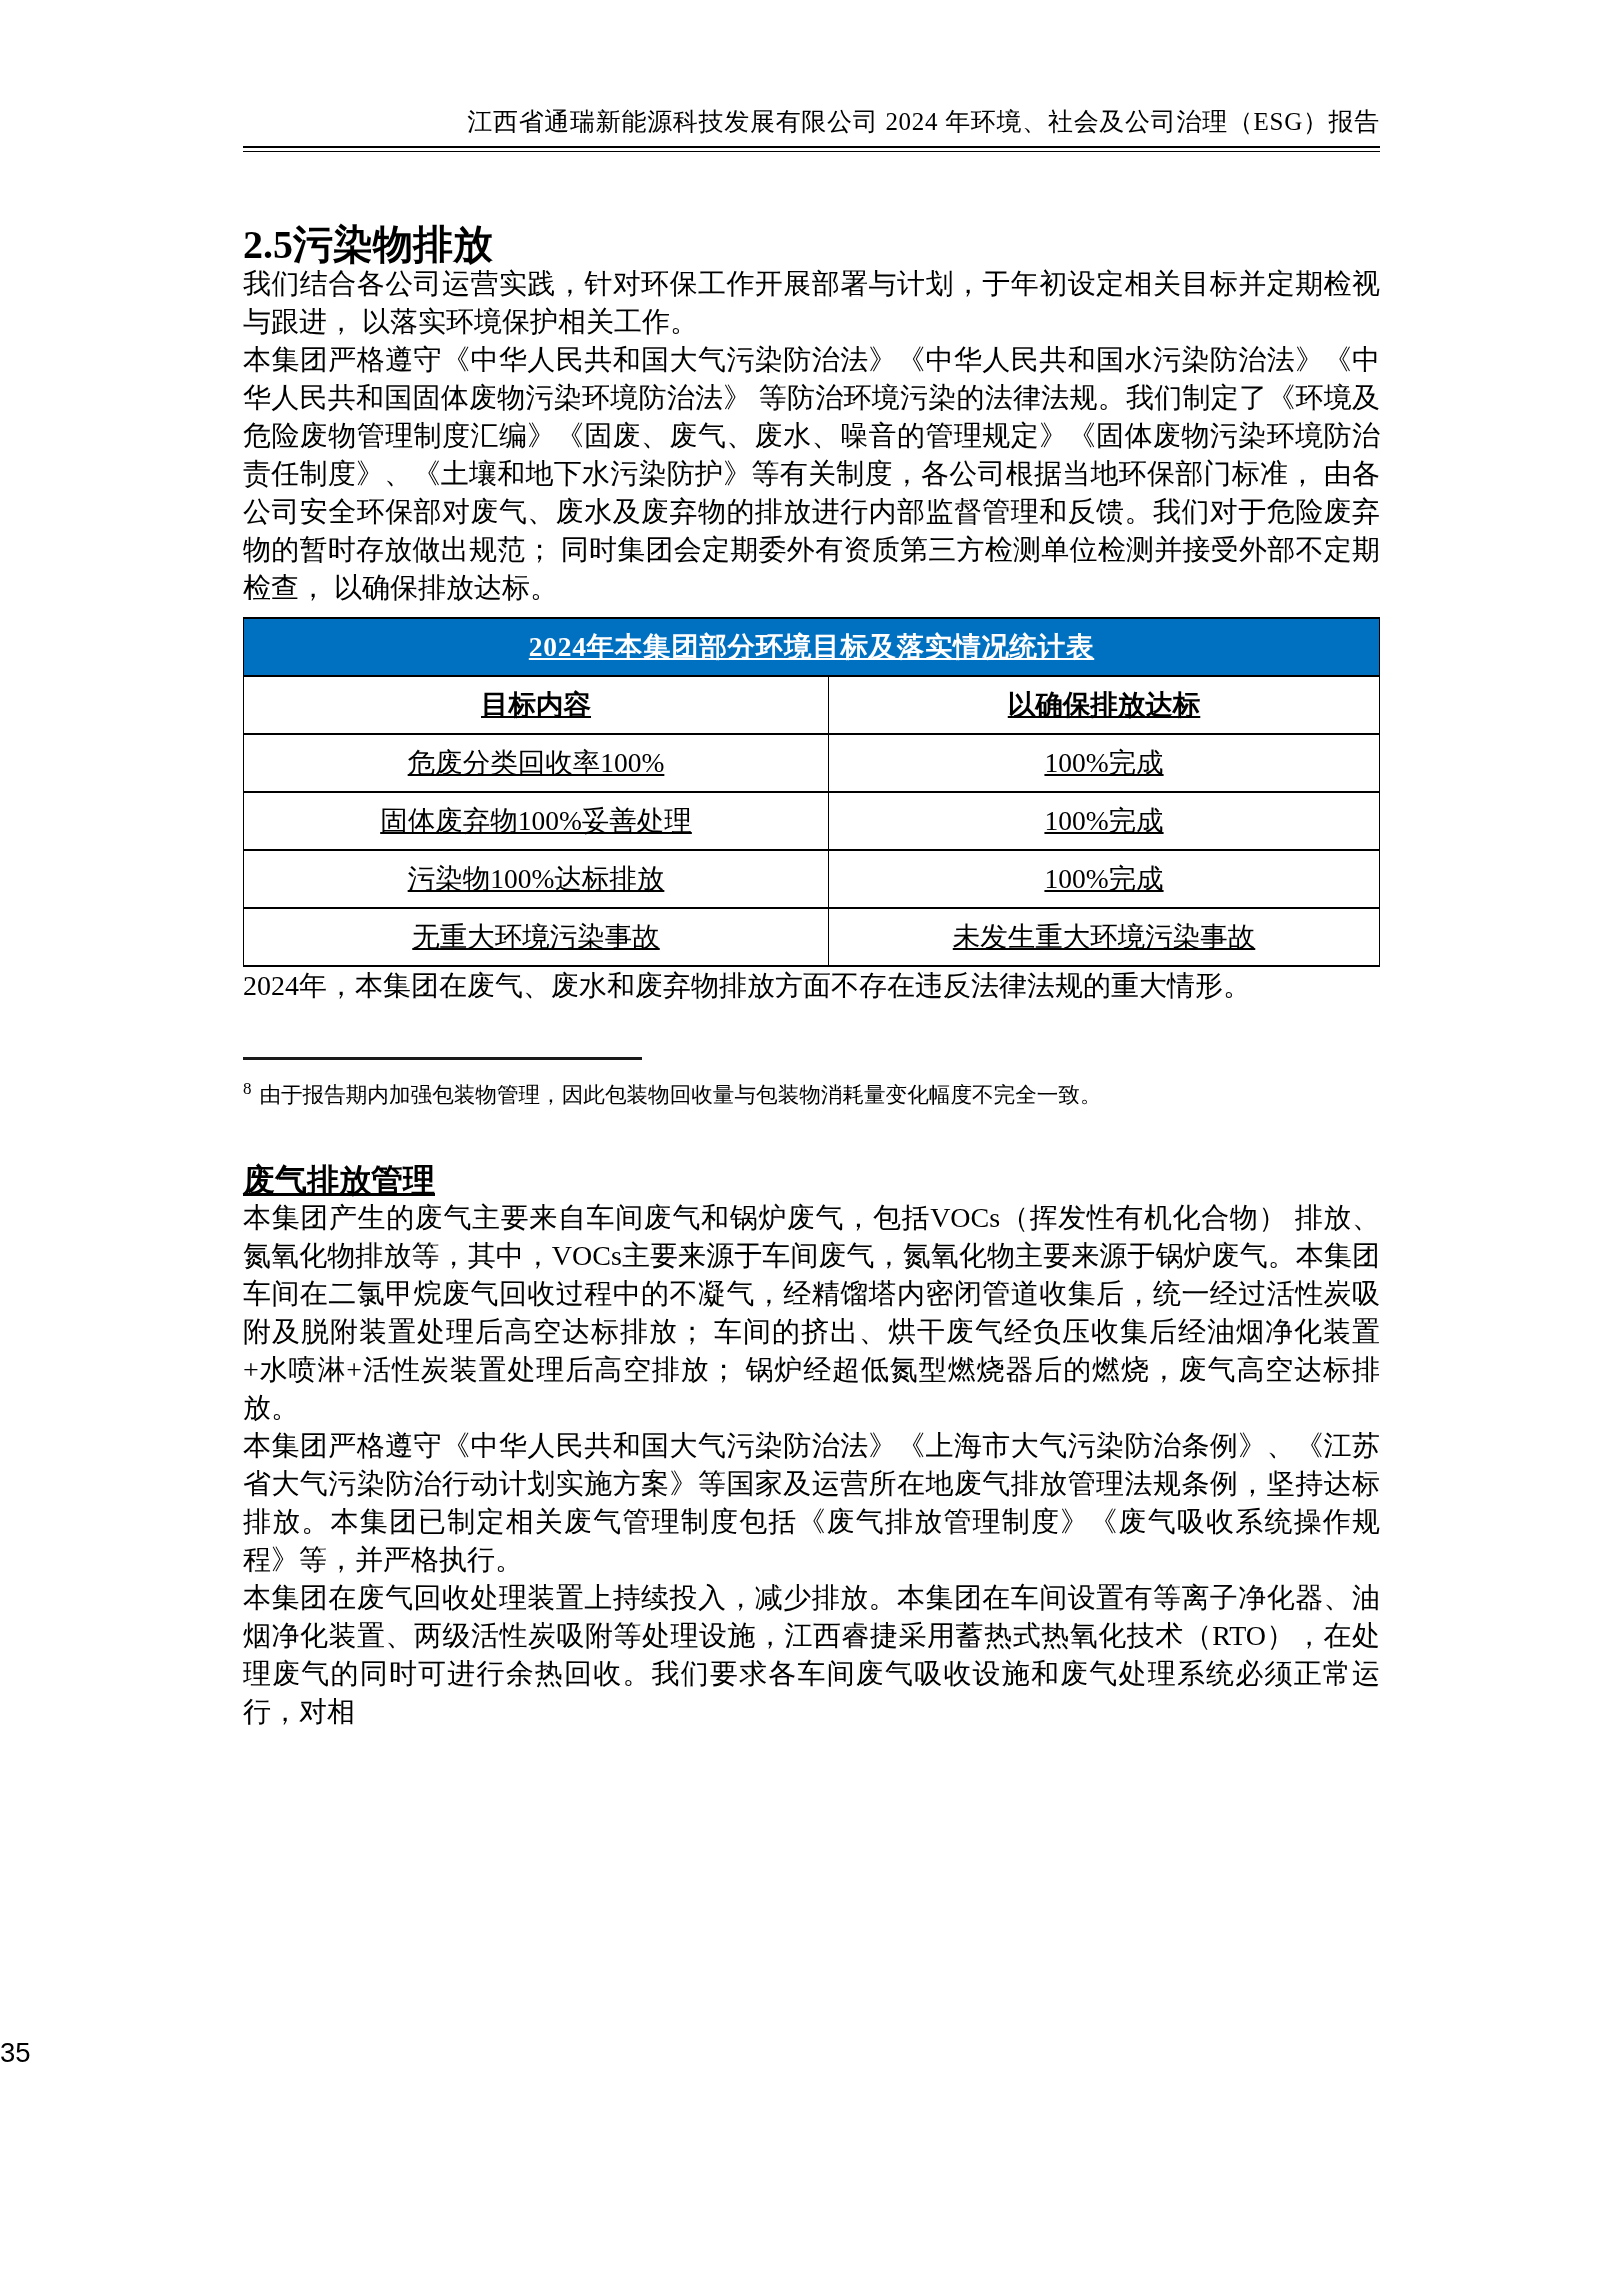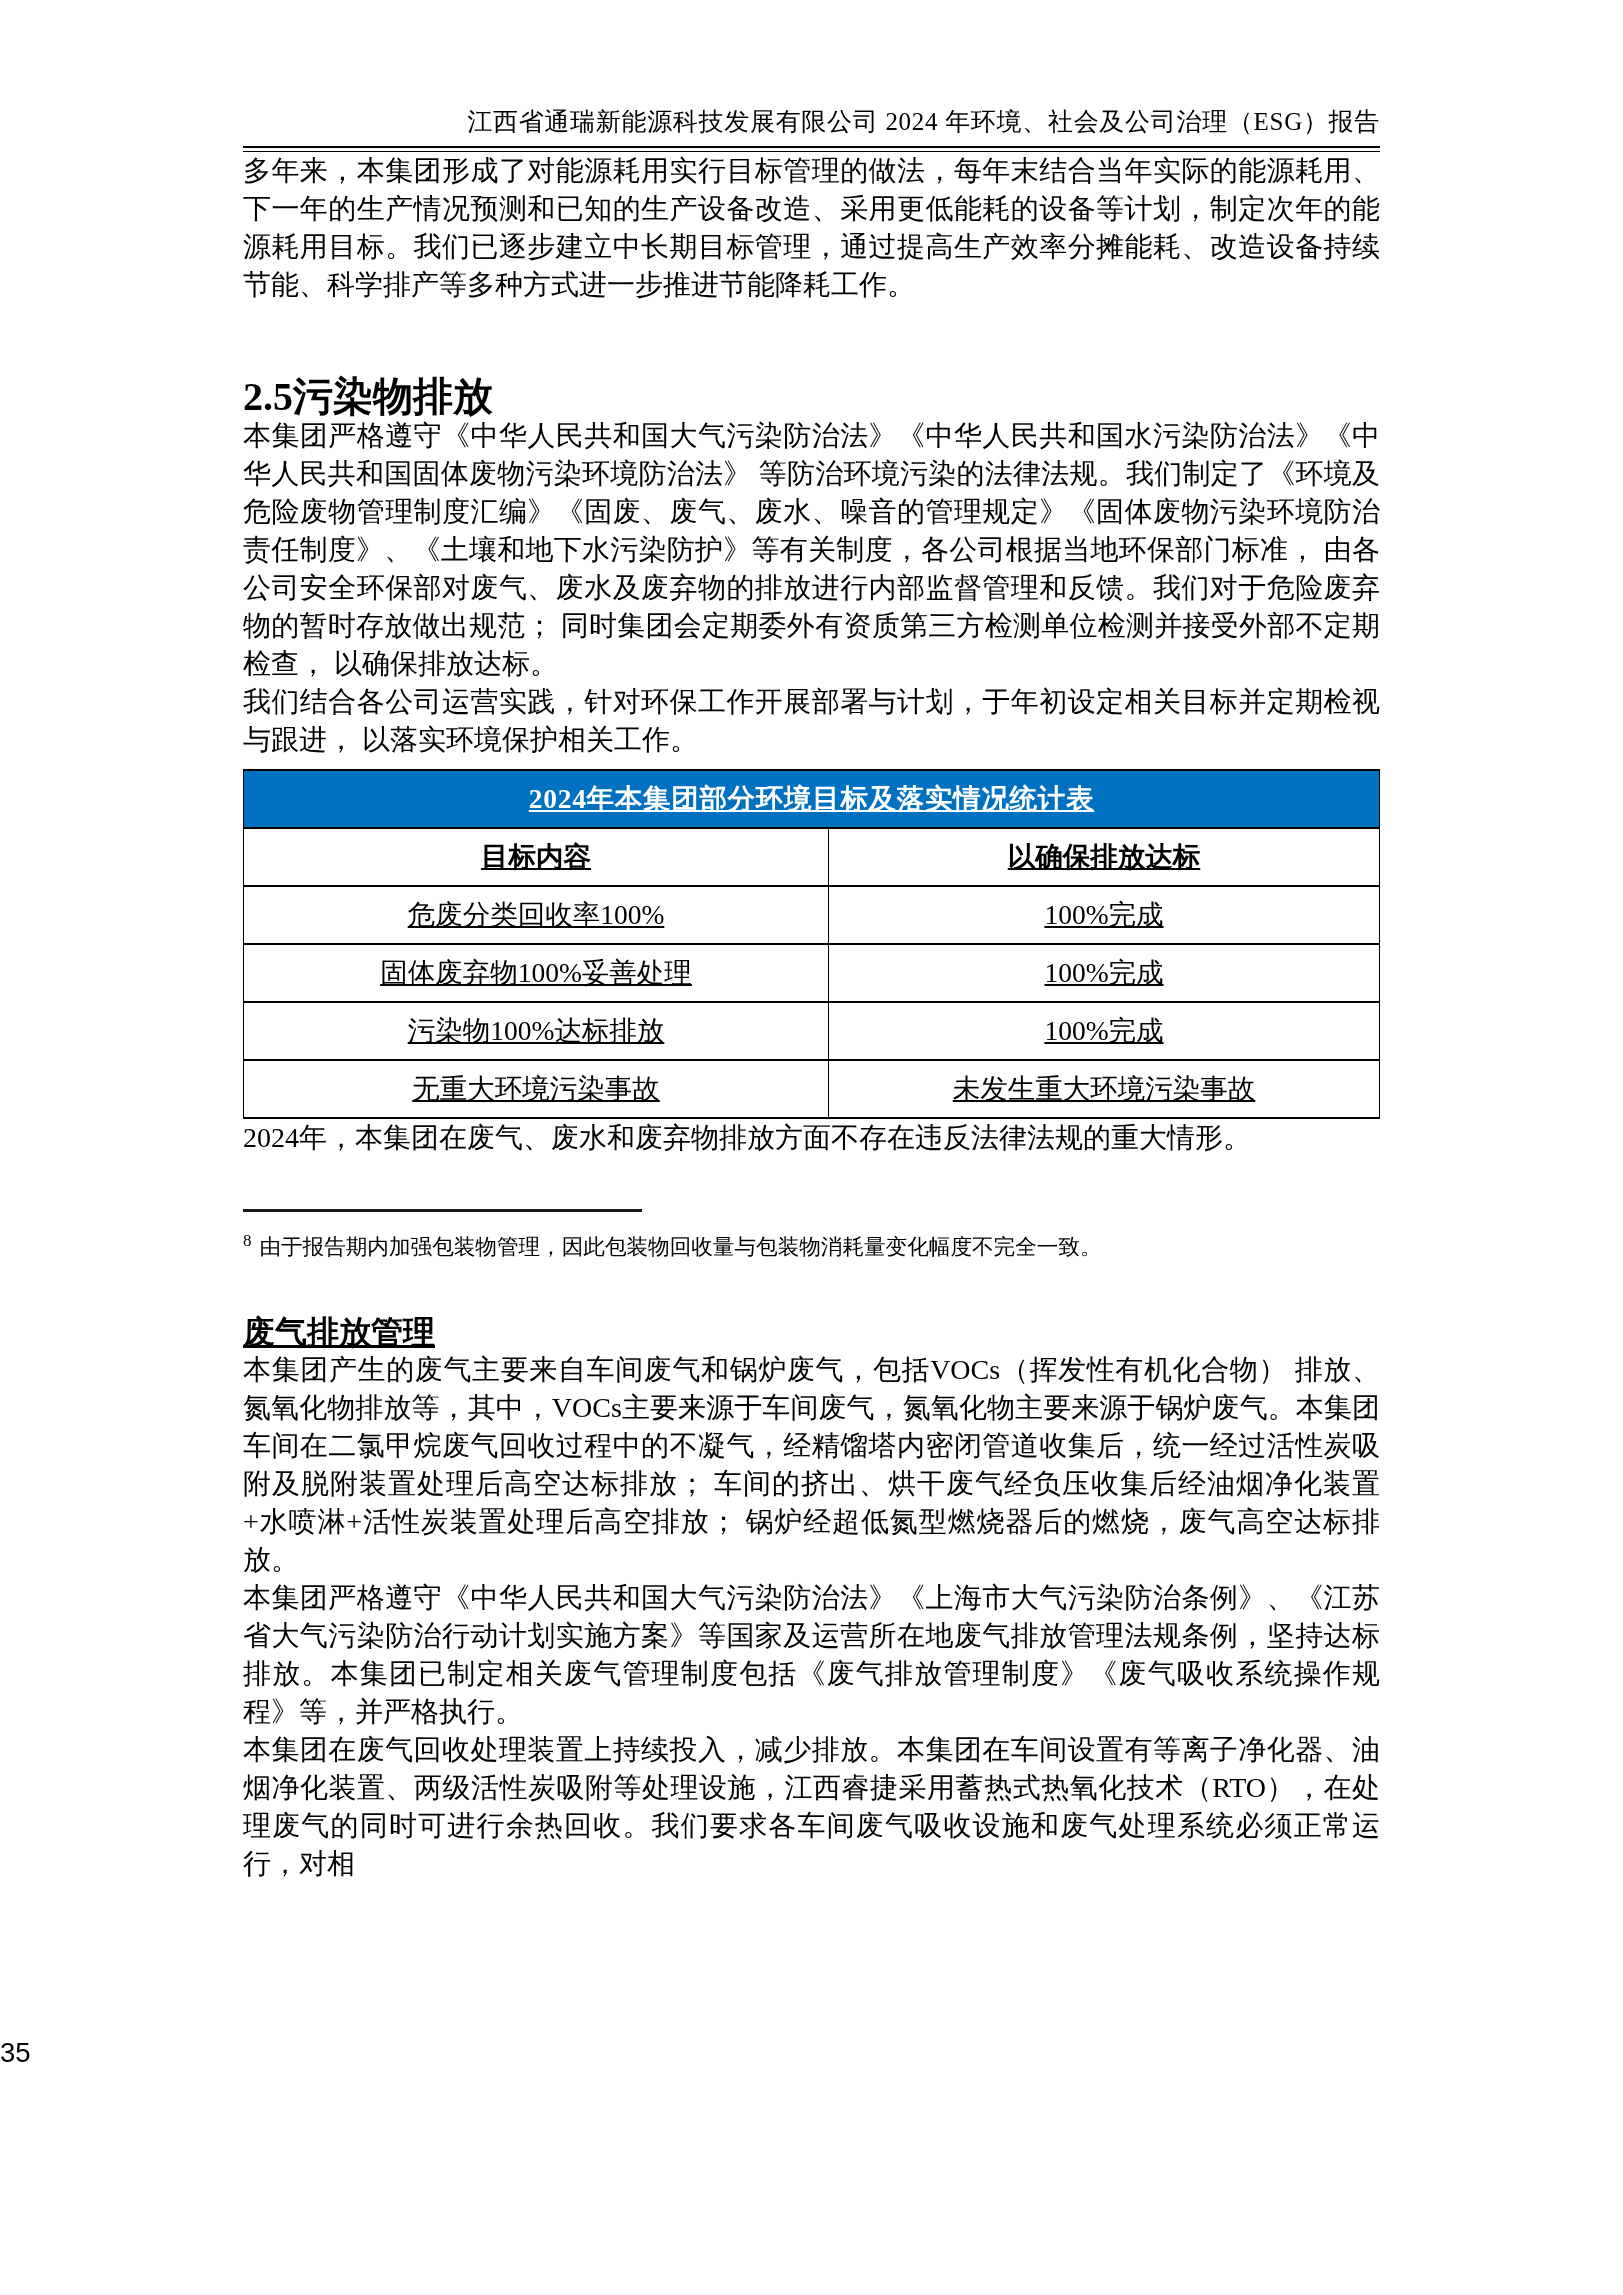--- a/index.html
+++ b/index.html
@@ -116,27 +116,26 @@
   }
 </style>
 </head>
 <body>
 
 <div class="page">
 
   <div class="header-title">江西省通瑞新能源科技发展有限公司 2024 年环境、社会及公司治理（ESG）报告</div>
   <div class="header-rule"></div>
 
-  <p class="body-text mt-p1">多年来，本集团形成了对能源耗用实行目标管理的做法，每年末结合当年实际的能源耗用、下一年的生产情况预测和已知的生产设备改造、采用更低能耗的设备等计划，制定次年的能源耗用目标。我们已逐步建立中长期目标管理，通过提高生产效率分摊能耗、改造设备持续节能、科学排产等多种方式进一步推进节能降耗工作。</p>
 
   <h2 class="section-heading">2.5污染物排放</h2>
 
+  <p class="body-text mt-std">我们结合各公司运营实践，针对环保工作开展部署与计划，于年初设定相关目标并定期检视与跟进， 以落实环境保护相关工作。</p>
+
   <p class="body-text mt-std">本集团严格遵守《中华人民共和国大气污染防治法》《中华人民共和国水污染防治法》《中华人民共和国固体废物污染环境防治法》 等防治环境污染的法律法规。我们制定了《环境及危险废物管理制度汇编》《固废、废气、废水、噪音的管理规定》《固体废物污染环境防治责任制度》、《土壤和地下水污染防护》等有关制度，各公司根据当地环保部门标准， 由各公司安全环保部对废气、废水及废弃物的排放进行内部监督管理和反馈。我们对于危险废弃物的暂时存放做出规范； 同时集团会定期委外有资质第三方检测单位检测并接受外部不定期检查， 以确保排放达标。</p>
-
-  <p class="body-text mt-std">我们结合各公司运营实践，针对环保工作开展部署与计划，于年初设定相关目标并定期检视与跟进， 以落实环境保护相关工作。</p>
 
   <table class="env-table">
     <colgroup>
       <col style="width:51.5%">
       <col style="width:48.5%">
     </colgroup>
     <tbody>
       <tr>
         <td colspan="2" class="tbl-title-cell" style="background-color: rgb(0, 112, 192);">2024年本集团部分环境目标及落实情况统计表</td>
       </tr>

